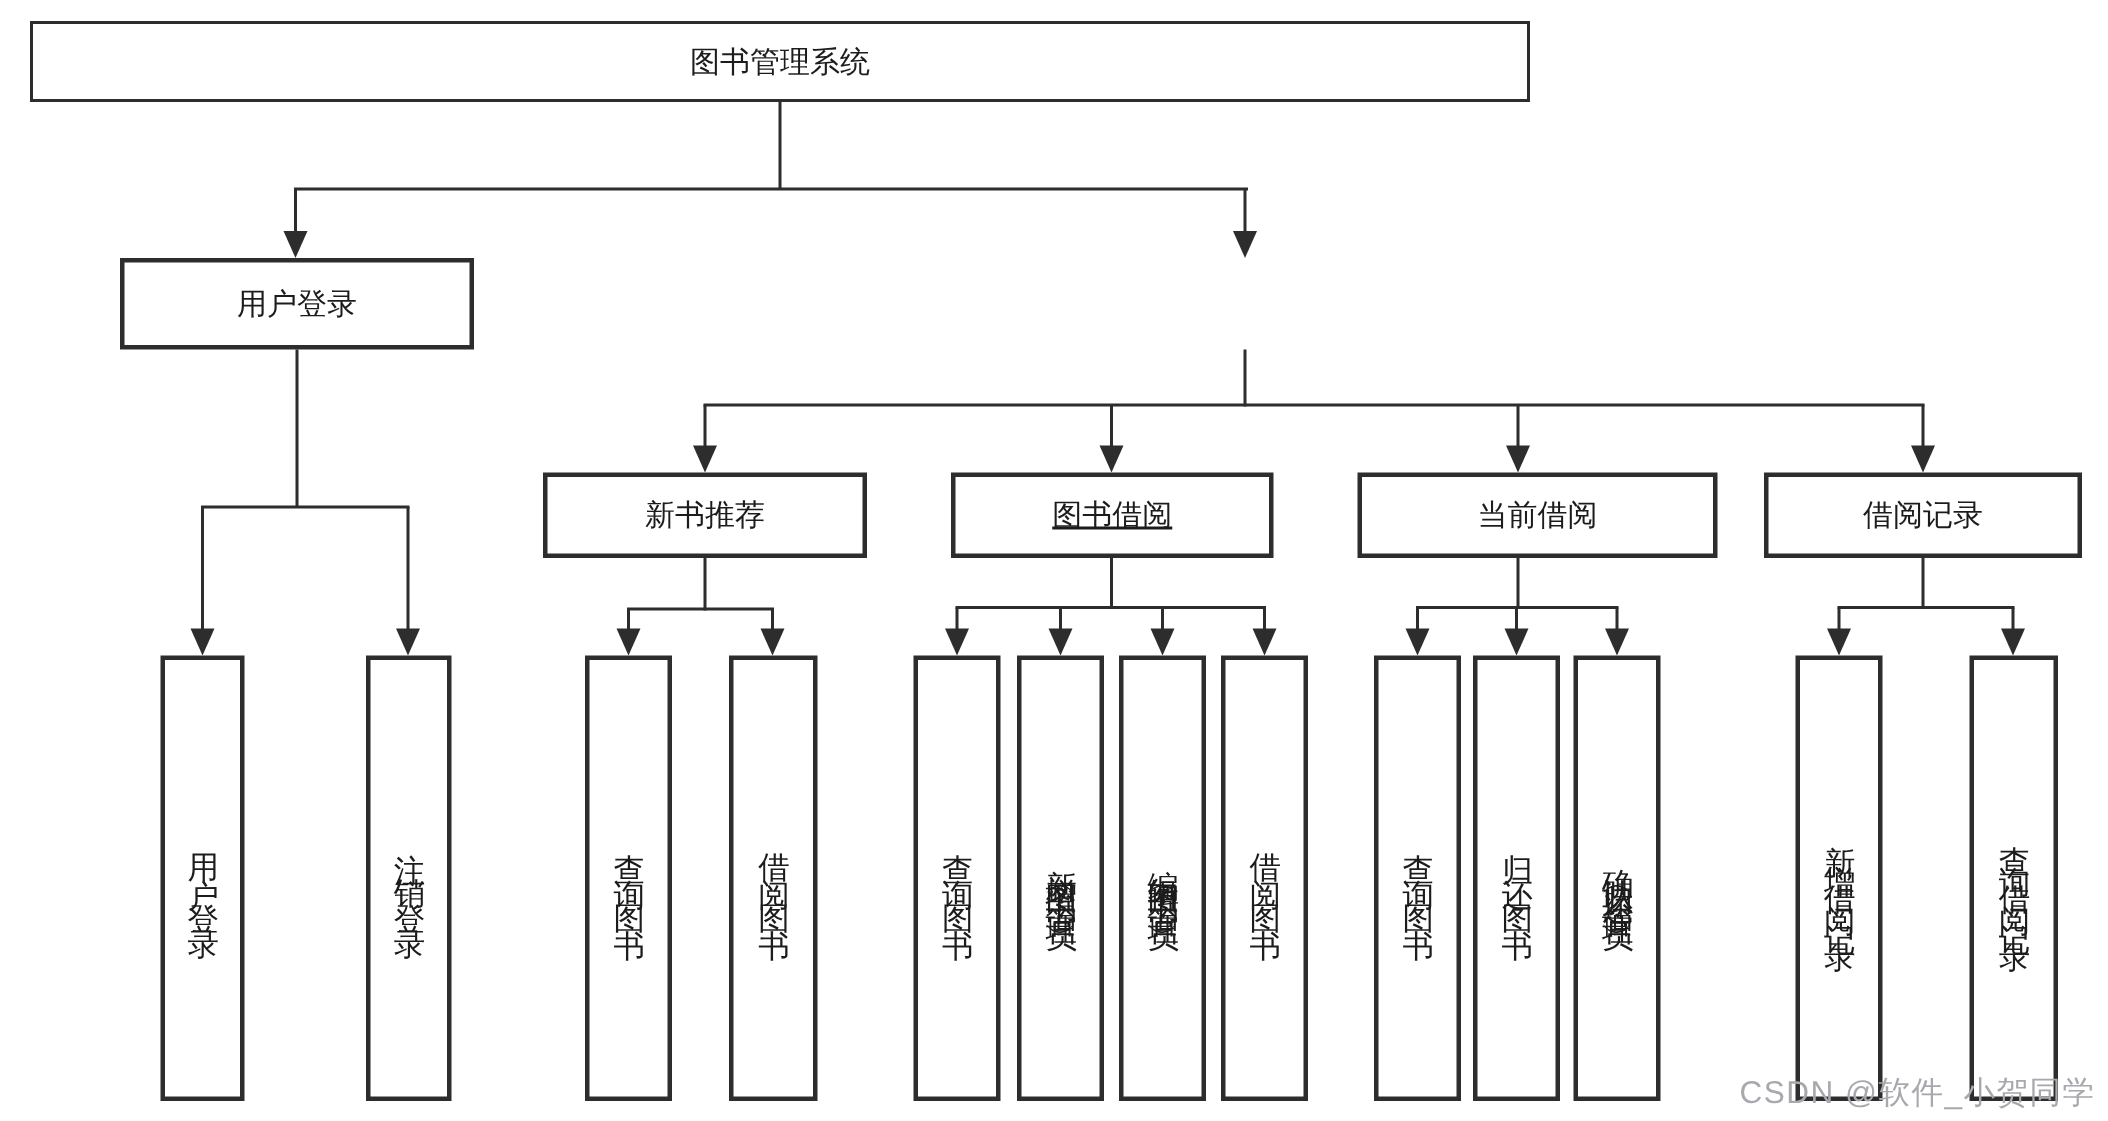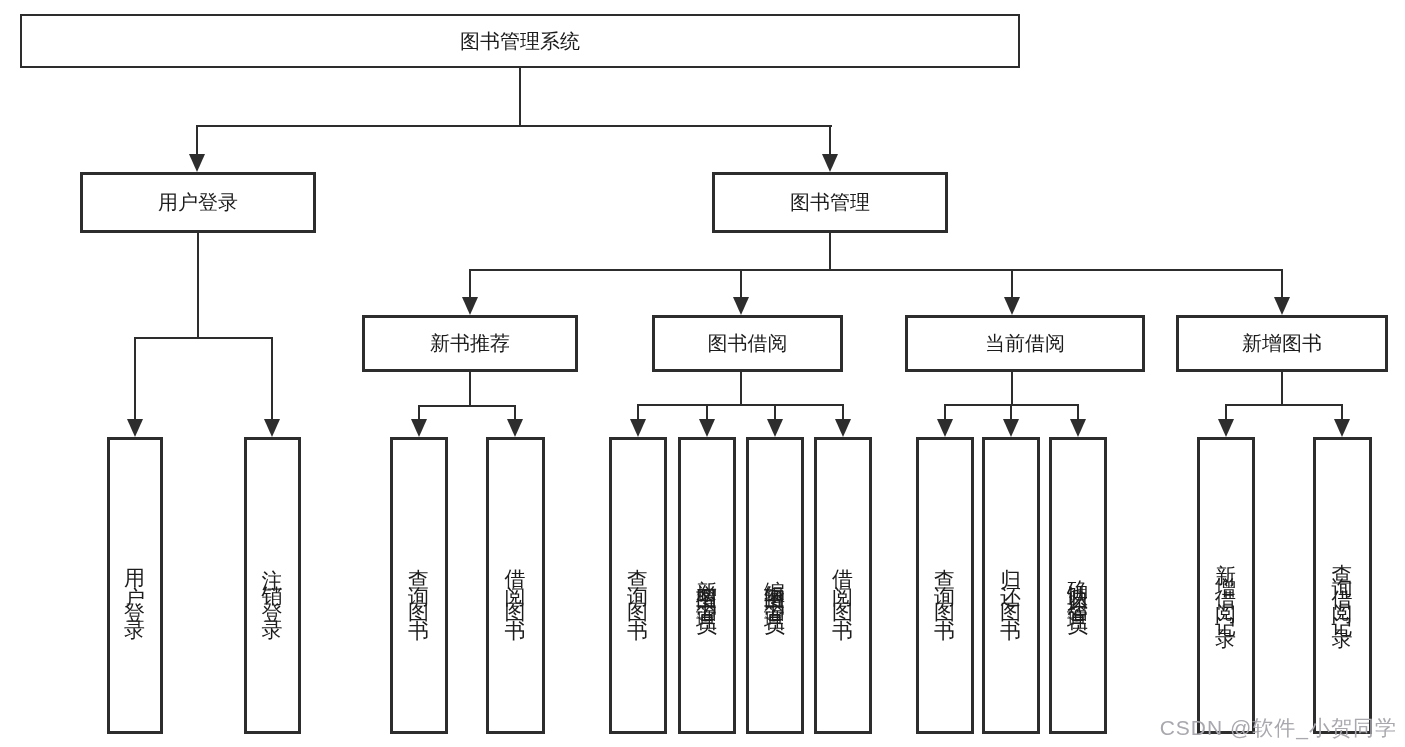--- a/index.html
+++ b/index.html
@@ -82,23 +82,20 @@
 
   <div class="vline" style="left:519px; top:68px; height:58px;"></div>
   <div class="hline" style="left:196px; top:125px; width:636px;"></div>
   <div class="vline" style="left:196px; top:126px; height:30px;"></div>
   <div class="arrow" style="left:189px; top:154px;"></div>
   <div class="vline" style="left:829px; top:126px; height:30px;"></div>
   <div class="arrow" style="left:822px; top:154px;"></div>
 
   <div class="box" style="left:80px; top:172px; width:236px; height:61px;">
     <span>用户登录</span>
-  </div>
-  <div class="box" style="left:712px; top:172px; width:236px; height:61px;">
-    <span>图书管理</span>
   </div>
 
   <div class="vline" style="left:197px; top:233px; height:105px;"></div>
   <div class="hline" style="left:134px; top:337px; width:139px;"></div>
   <div class="vline" style="left:134px; top:338px; height:82px;"></div>
   <div class="arrow" style="left:127px; top:419px;"></div>
   <div class="vline" style="left:271px; top:338px; height:82px;"></div>
   <div class="arrow" style="left:264px; top:419px;"></div>
 
   <div class="leaf" style="left:107px; top:437px; width:56px; height:297px;">
@@ -115,28 +112,28 @@
   <div class="vline" style="left:740px; top:270px; height:29px;"></div>
   <div class="arrow" style="left:733px; top:297px;"></div>
   <div class="vline" style="left:1011px; top:270px; height:29px;"></div>
   <div class="arrow" style="left:1004px; top:297px;"></div>
   <div class="vline" style="left:1281px; top:270px; height:29px;"></div>
   <div class="arrow" style="left:1274px; top:297px;"></div>
 
   <div class="box" style="left:362px; top:315px; width:216px; height:57px;">
     <span>新书推荐</span>
   </div>
-  <div class="box" style="left:652px; top:315px; width:191px; height:57px;">
+  <div class="box" style="left:634px; top:315px; width:215px; height:57px;text-decoration:underline;">
     <span>图书借阅</span>
   </div>
   <div class="box" style="left:905px; top:315px; width:240px; height:57px;">
     <span>当前借阅</span>
   </div>
   <div class="box" style="left:1176px; top:315px; width:212px; height:57px;">
-    <span>新增图书</span>
+    <span>借阅记录</span>
   </div>
 
   <div class="vline" style="left:469px; top:372px; height:35px;"></div>
   <div class="hline" style="left:418px; top:405px; width:98px;"></div>
   <div class="vline" style="left:418px; top:406px; height:14px;"></div>
   <div class="arrow" style="left:411px; top:419px;"></div>
   <div class="vline" style="left:514px; top:406px; height:14px;"></div>
   <div class="arrow" style="left:507px; top:419px;"></div>
 
   <div class="leaf" style="left:390px; top:437px; width:58px; height:297px;">

